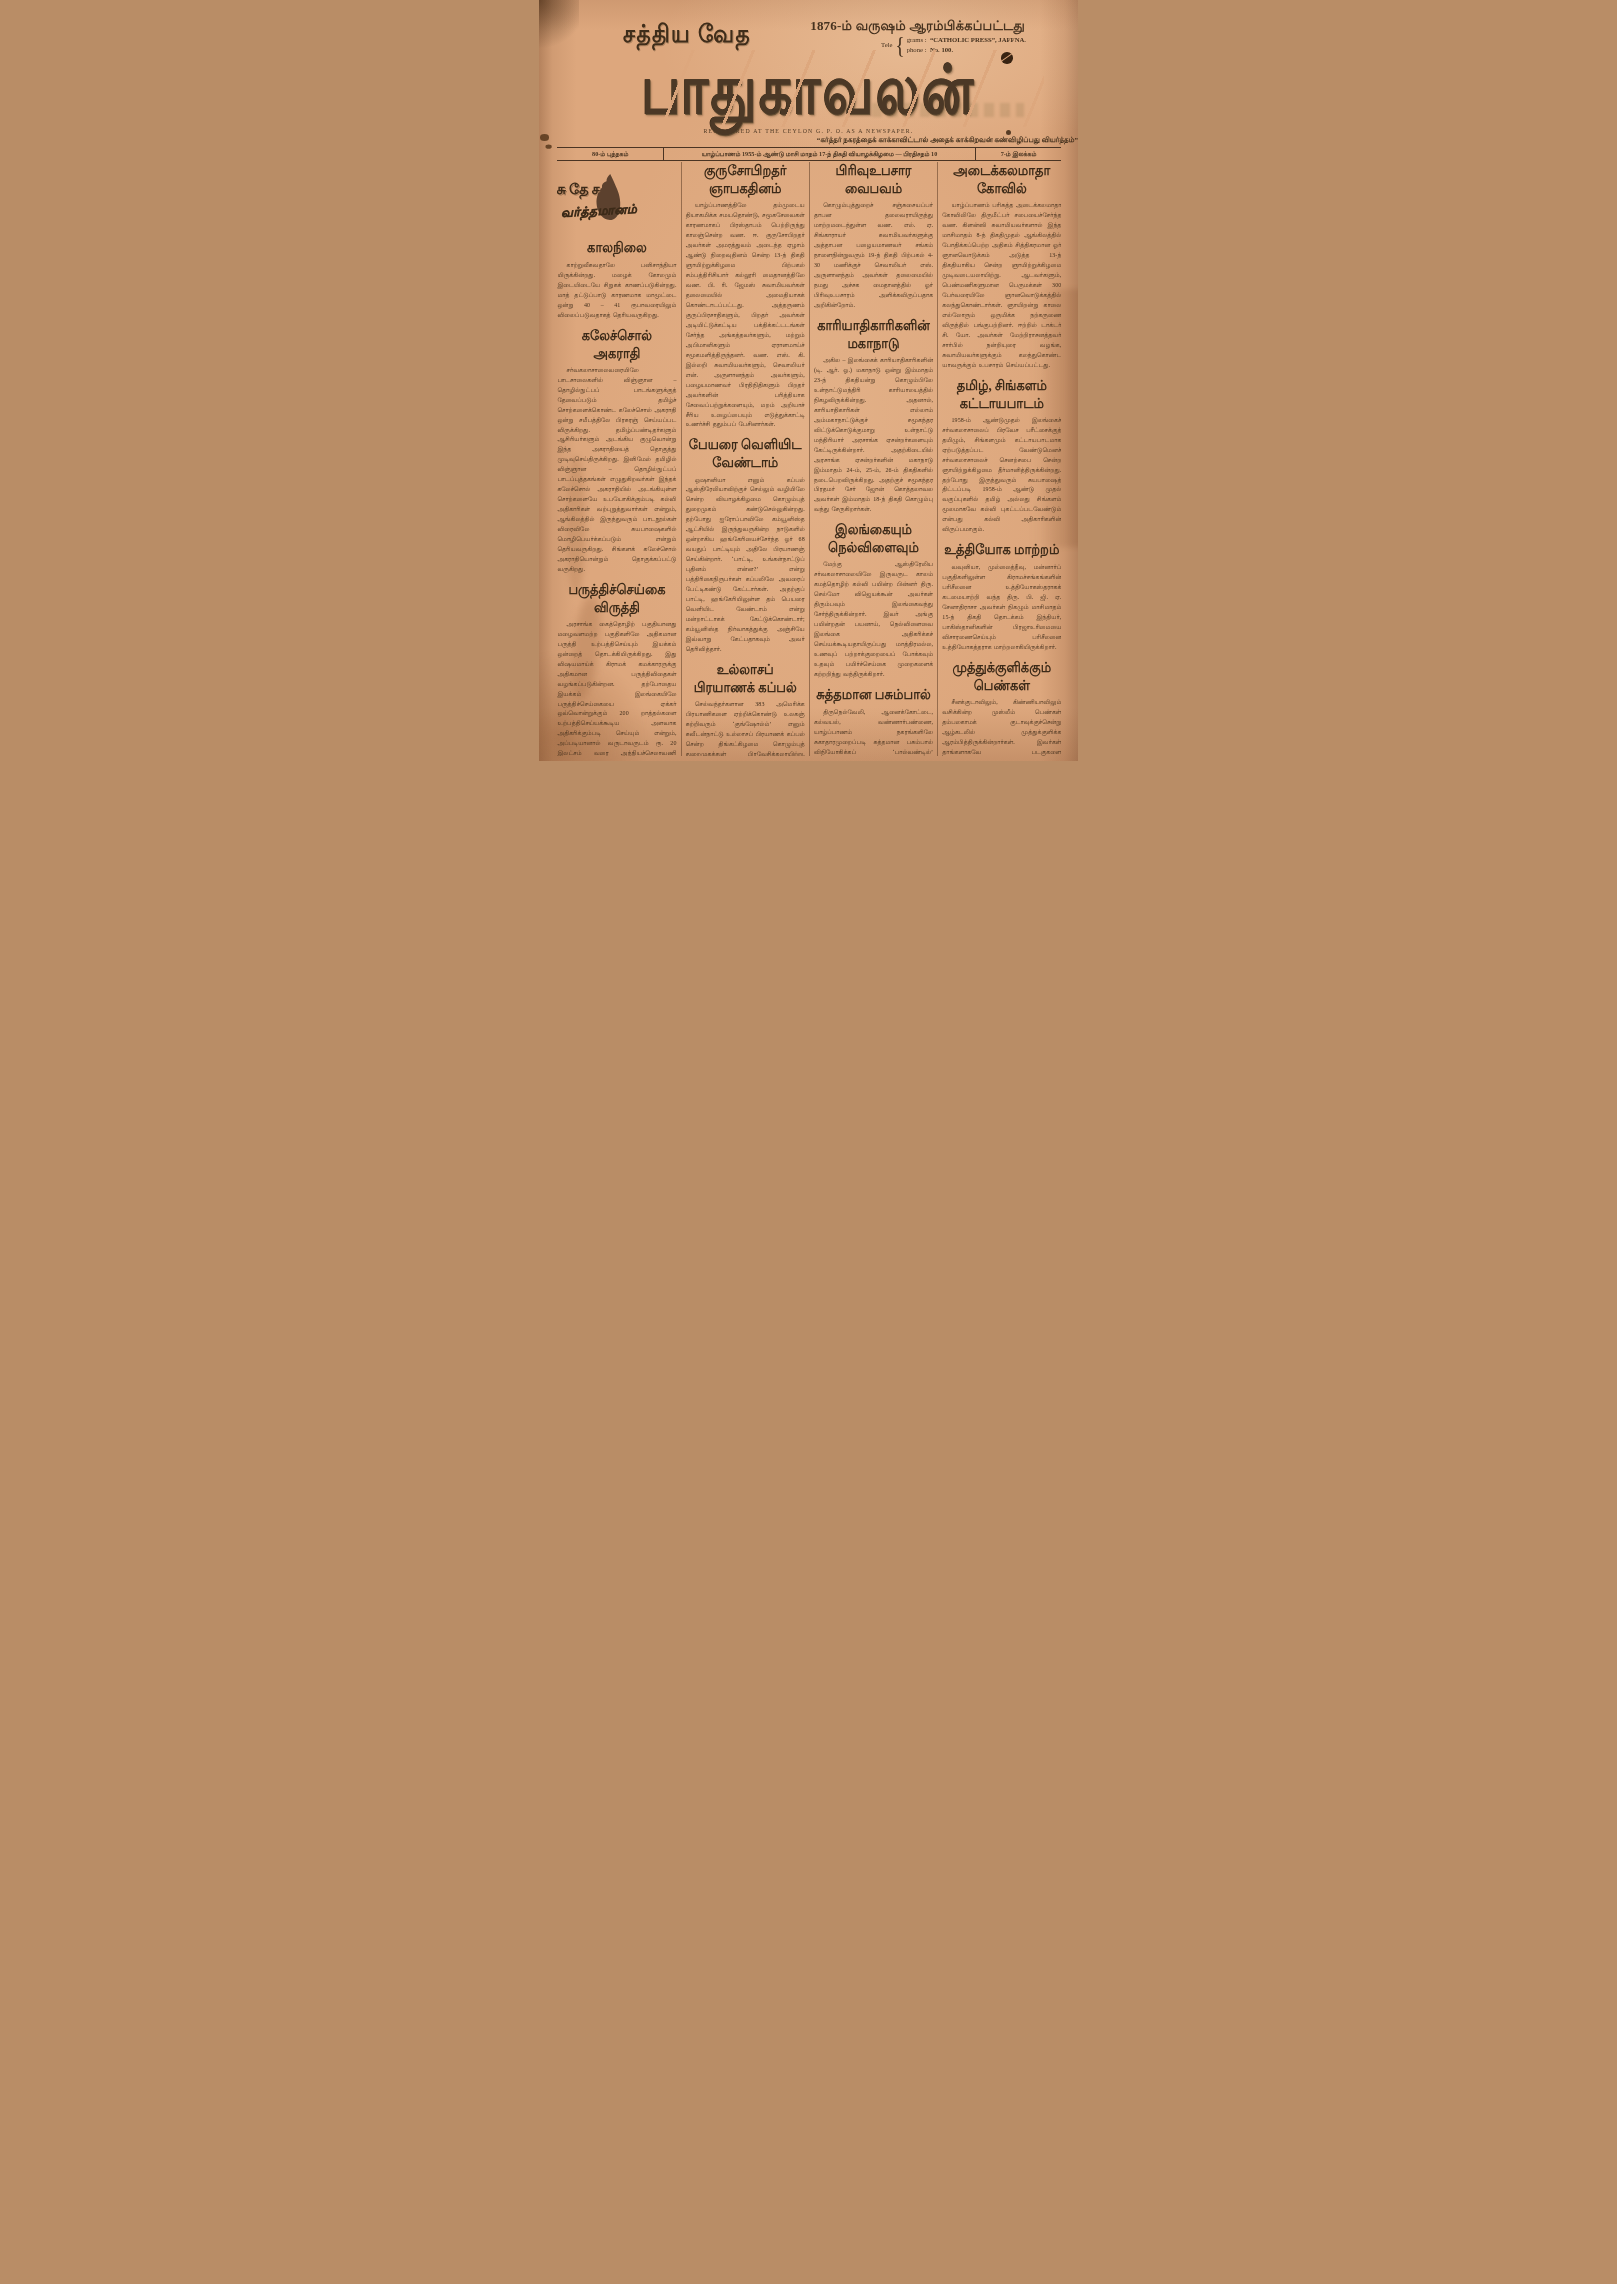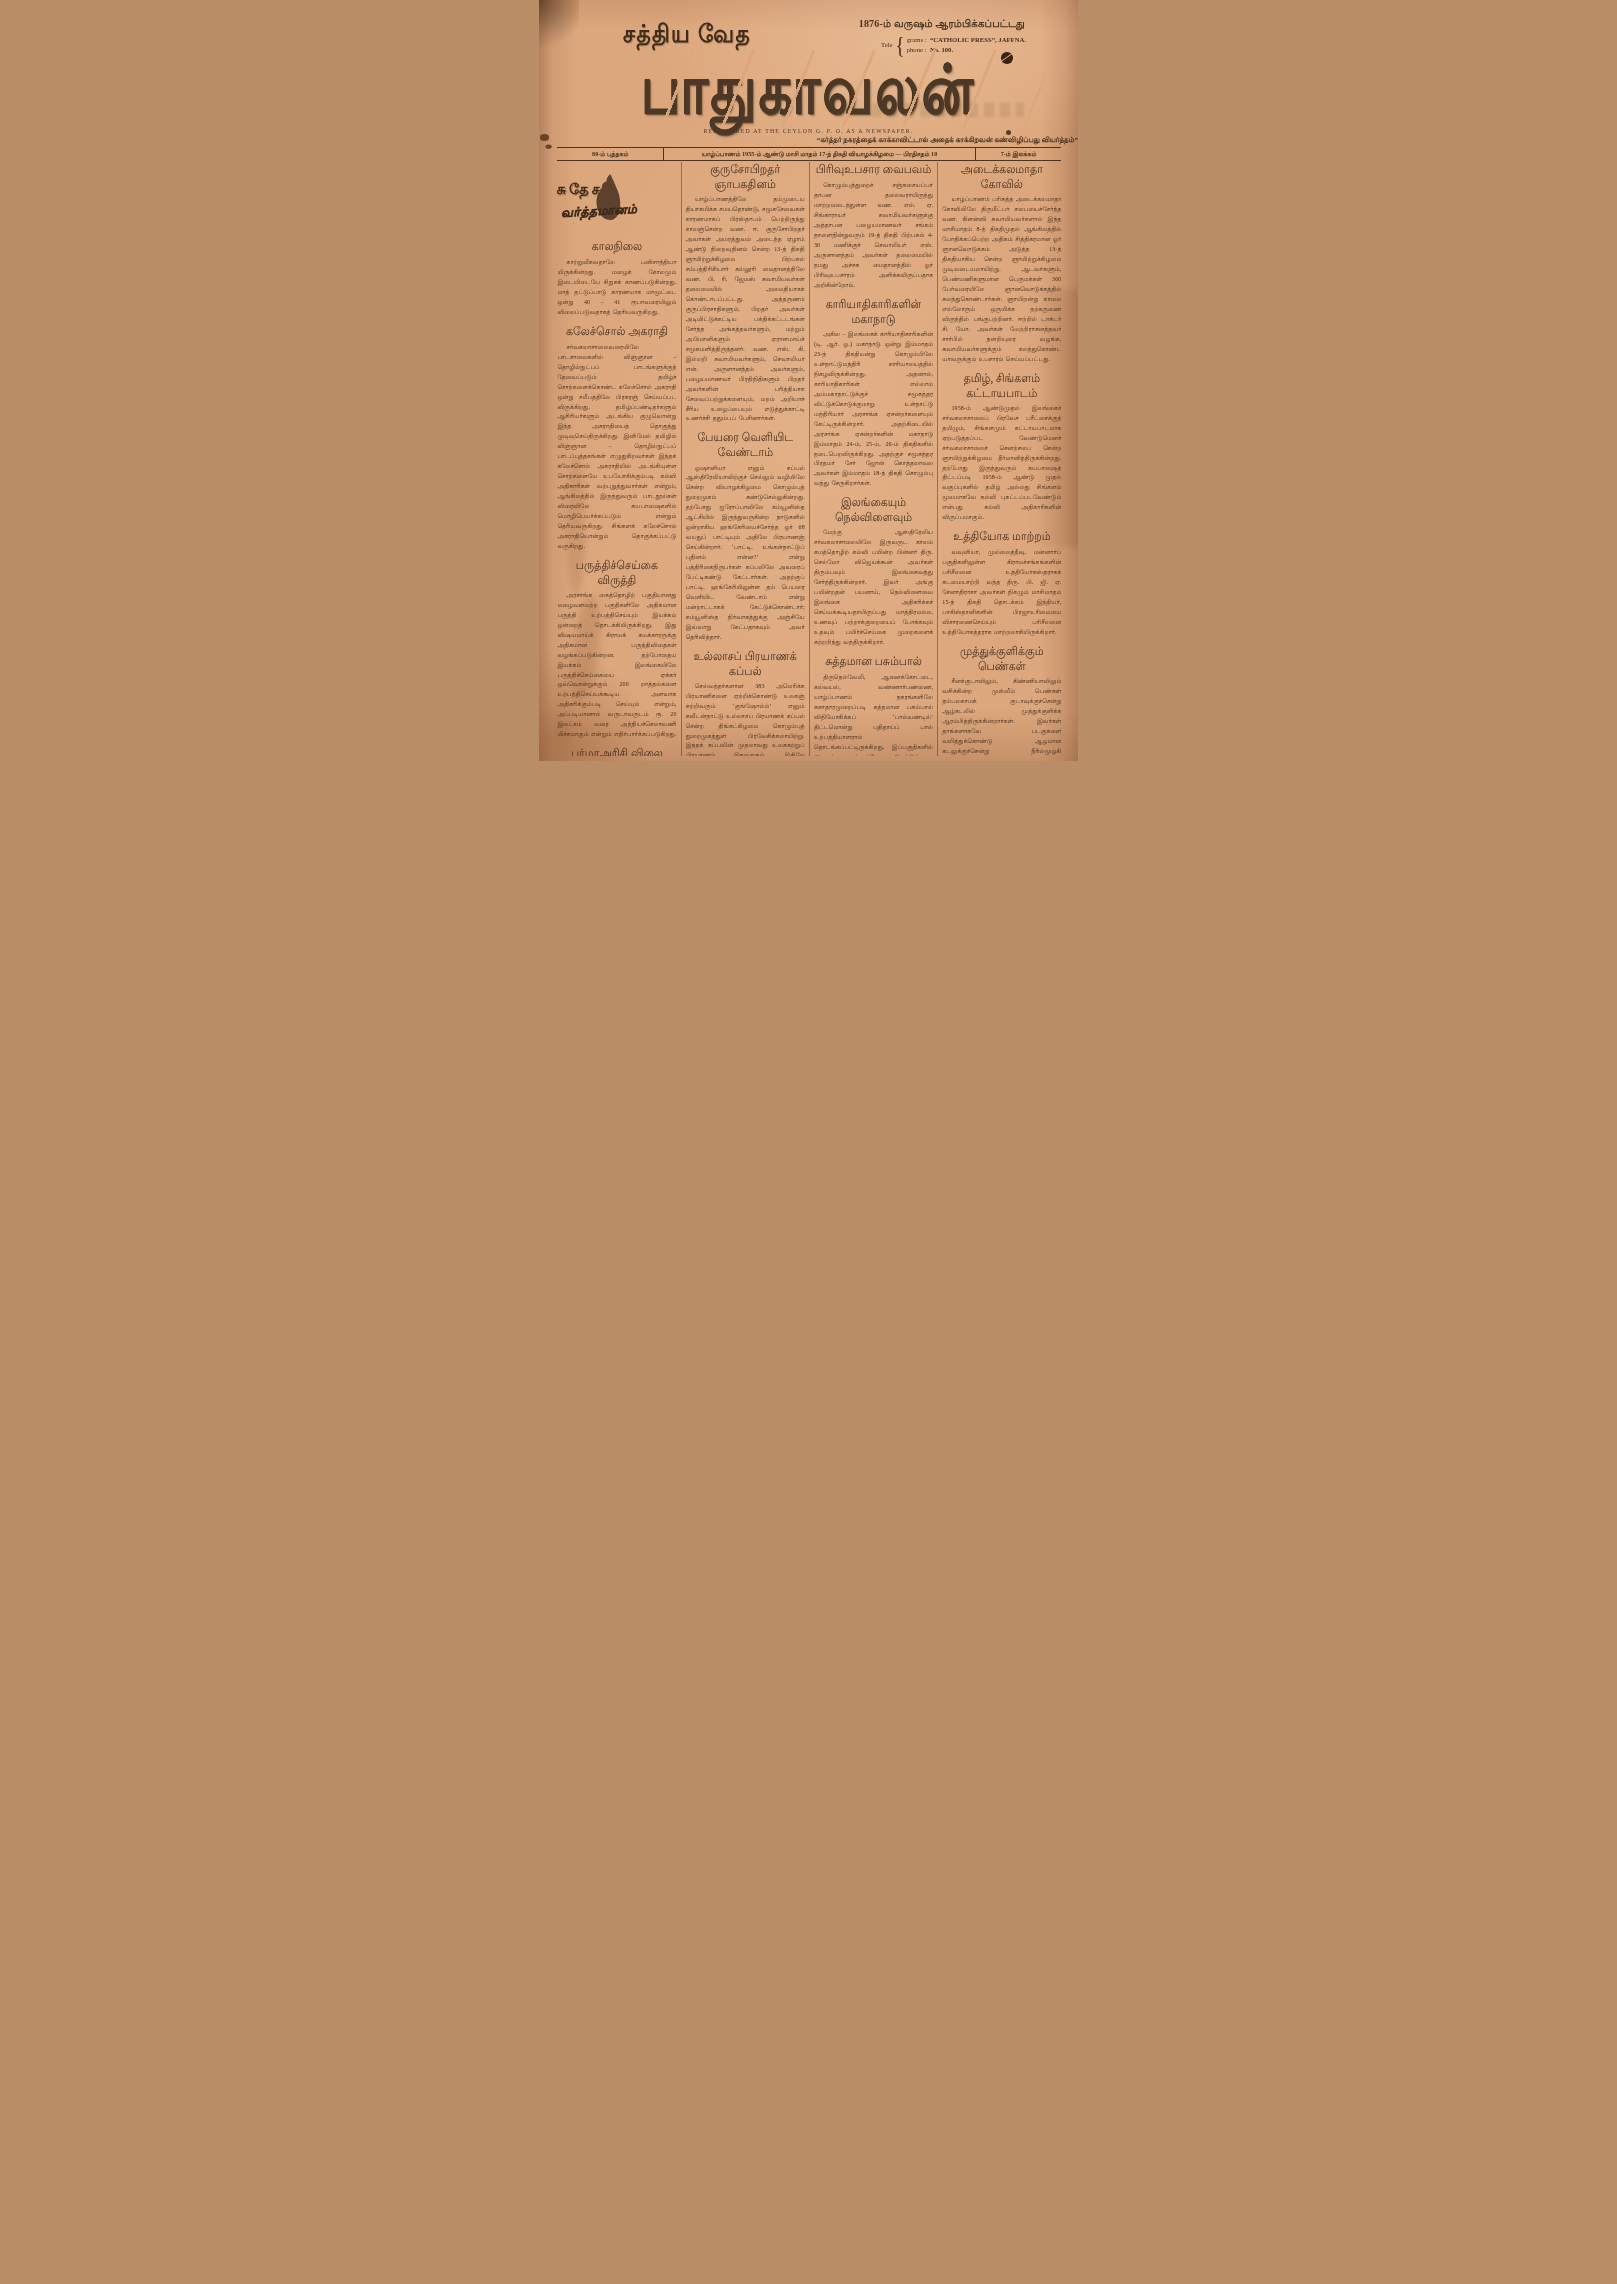--- a/index.html
+++ b/index.html
@@ -17,21 +17,21 @@
   .hole-a{left:0.9px;top:134px;width:9.2px;height:6.5px;border-radius:50%;background:#58381c;opacity:.85;box-shadow:4.1px 9.2px 0 -1.4px #58381c;}
   .ink-dot-1{left:462px;top:52px;width:11.5px;height:11.5px;border-radius:50%;background:#2a1808;opacity:.92;}
   .ink-dot-1::after{content:"";position:absolute;left:-0.9px;top:5px;width:13.4px;height:1.4px;background:#dda77d;transform:rotate(-35deg);}
   .ink-dot-2{left:467px;top:130px;width:5px;height:5px;border-radius:50%;background:#34200e;opacity:.8;}
   .ghost{right:54px;top:103px;width:152px;height:14px;background:repeating-linear-gradient(90deg, rgba(95,84,44,.14) 0 10px, transparent 10px 16px);filter:blur(0.9px);}
   .stain-bl{left:-16.6px;bottom:-23px;width:124px;height:147px;background:radial-gradient(circle at 32% 68%, rgba(128,73,34,.38), transparent 66%);filter:blur(1.4px);}
   .stain-b2{left:33px;bottom:60px;width:27px;height:106px;background:rgba(118,64,30,.2);border-radius:50%;filter:blur(4.1px);transform:rotate(7deg);}
   .stain-r{right:-13px;top:38%;width:60px;height:258px;background:linear-gradient(90deg, transparent, rgba(118,68,34,.24));filter:blur(2.8px);}
   .stain-l{left:28px;top:456px;width:18.4px;height:138px;background:rgba(120,66,32,.16);border-radius:45%;filter:blur(3.2px);}
   
-  .est{position:absolute;right:53px;top:17.5px;font-size:10px;font-weight:bold;letter-spacing:0.2px;}
+  .est{position:absolute;right:53px;top:17.5px;font-size:13px;font-weight:bold;letter-spacing:0.2px;}
   .tele{position:absolute;right:52px;top:30px;display:flex;align-items:center;font-size:6.7px;line-height:1.5;}
   .tele .brace{font-size:20px;font-weight:300;margin:0 1.8px 0 2.8px;transform:scaleY(1.15);}
   .tele-lines{display:flex;flex-direction:column;}
   .mast-top{position:absolute;left:84px;top:21px;font-size:21.7px;font-weight:bold;letter-spacing:1.4px;color:#3f2d1a;transform:scaleY(1.12);transform-origin:left top;text-shadow:0.9px 0.9px 0 rgba(120,90,60,.45);white-space:nowrap;}
   .mast-main{position:absolute;left:50%;top:52px;transform:translateX(-50%) scaleY(1.28);transform-origin:center top;font-size:53px;font-weight:bold;letter-spacing:2.3px;white-space:nowrap;color:#4b3826;text-shadow:0.5px 0.5px 0 #6b5336,-0.5px -0.5px 0 #2e2111,1.4px 1.4px 1.8px rgba(60,40,20,.35);}
   .mast-slashes{position:absolute;left:50%;top:50px;transform:translateX(-50%);width:470px;height:77px;pointer-events:none;
     background:repeating-linear-gradient(112deg, transparent 0 53px, rgba(221,167,125,.95) 53px 56px);}
   .registered{position:absolute;left:0;right:0;top:128px;text-align:center;font-size:5.8px;letter-spacing:1.2px;font-variant:small-caps;color:#4d3824;}
   .motto{position:absolute;left:0;right:0;top:136px;text-align:right;font-size:7.1px;font-weight:bold;color:#3f2d1a;}
   
@@ -39,21 +39,21 @@
   .datebar>div{display:flex;align-items:center;justify-content:center;}
   .datebar .vol{width:21%;border-right:0.9px solid #4a3423;}
   .datebar .date{flex:1;}
   .datebar .issue{width:17%;border-left:0.9px solid #4a3423;}
   
   .columns{position:absolute;top:162px;left:18.4px;right:16.6px;bottom:5.5px;display:flex;overflow:hidden;}
   .col{flex:1;padding:0 4.1px;overflow:hidden;}
   .col:first-child{padding-left:0;}
   .col:last-child{padding-right:0;}
   .col + .col{border-left:0.5px solid rgba(80,50,28,.5);}
-  .art h3{text-align:center;font-size:11px;font-weight:normal;margin:7px 0 4.1px;color:#3c2a18;transform:scaleY(1.06);}
+  .art h3{text-align:center;font-size:13px;font-weight:bold;margin:7px 0 4.1px;color:#3c2a18;transform:scaleY(1.06);}
   .art:first-child h3{margin-top:1.4px;}
   .art p{margin:0;font-size:6px;line-height:1.66;text-align:justify;text-indent:9.2px;letter-spacing:0.1px;word-spacing:0.7px;color:#44301d;}
   
   .logo{position:relative;height:70px;margin:0.9px 0 1.8px;text-align:right;}
   .logo svg{position:absolute;left:29px;top:0.9px;}
   .logo-line1{position:absolute;left:-0.9px;top:18.4px;font-size:14.3px;font-weight:bold;letter-spacing:3.2px;color:#3c2a18;text-shadow:0.5px 0.5px 0 rgba(220,167,125,.6),0.9px 0.9px 0 rgba(60,42,24,.55);}
   .logo-line2{position:absolute;left:3.7px;top:41px;font-size:12.4px;font-weight:bold;font-style:italic;letter-spacing:0.5px;transform:rotate(-3deg);color:rgba(67,48,29,.42);-webkit-text-stroke:0.5px #3c2a18;white-space:nowrap;}
 </style>
 </head>
 <body>

